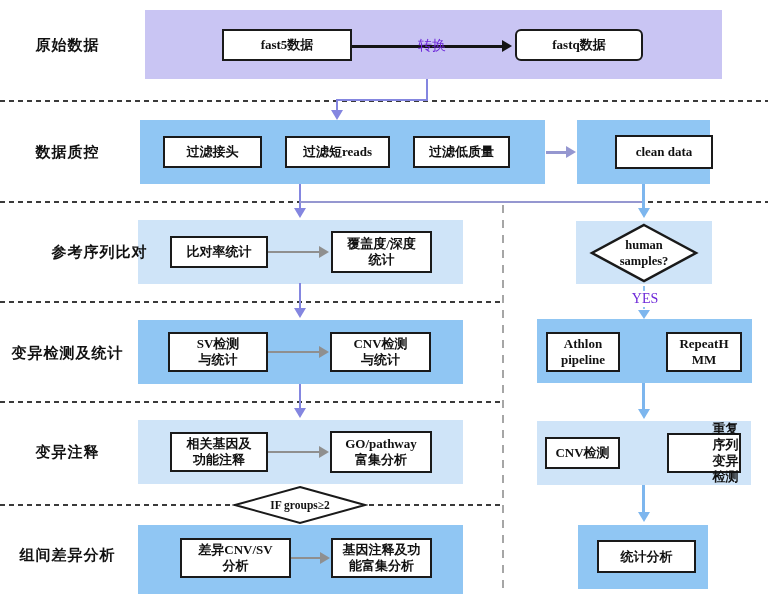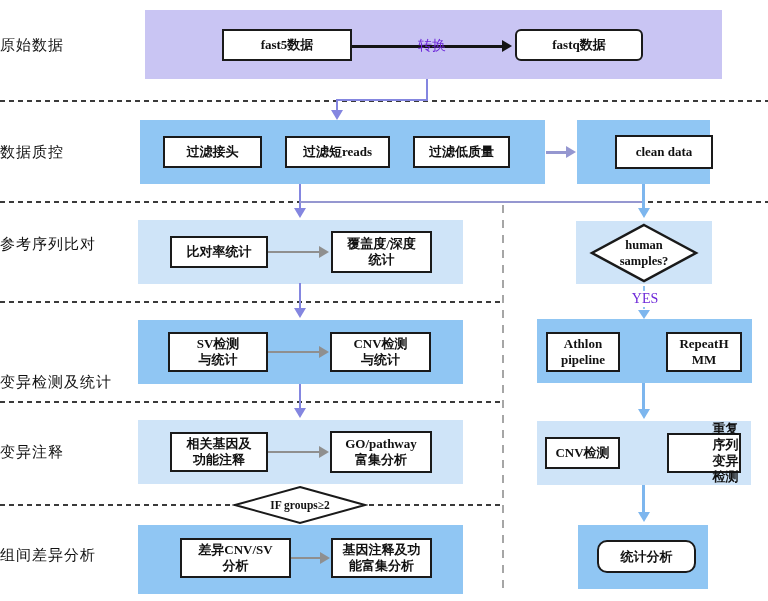--- a/index.html
+++ b/index.html
@@ -6,21 +6,21 @@
   #stage{position:relative;width:768px;height:601px;background:#fff;overflow:hidden;
          font-family:"Liberation Sans",sans-serif;}
   .band{position:absolute;}
   .bg-lav{background:#c9c5f3;}
   .bg-blue{background:#90c6f3;}
   .bg-lblue{background:#cfe4f8;}
   .bx{position:absolute;background:#fff;border:2px solid #1a1a1a;display:flex;
       align-items:center;justify-content:center;text-align:center;font-weight:bold;
       font-size:13px;line-height:1.22;white-space:pre-line;color:#111;
       font-family:"Liberation Serif",serif;box-sizing:border-box;}
-  .rowlabel{position:absolute;left:0;width:135px;text-align:left;font-weight:normal;
+  .rowlabel{position:absolute;left:0;width:135px;text-align:center;font-weight:bold;
       font-size:15px;color:#111;letter-spacing:1px;}
   .dash-h{position:absolute;height:2px;
       background:repeating-linear-gradient(90deg,#3a3a3a 0 5px,transparent 5px 9px);}
   .vdivider{position:absolute;width:2px;
       background:repeating-linear-gradient(180deg,#a6a6a6 0 8px,transparent 8px 15px);}
   .stem-v{position:absolute;width:2px;}
   .stem-h{position:absolute;height:2px;}
   .purple{background:#8486e0;}
   .gpurple{background:#9597d0;}
   .lblue-a{background:#7db6ee;}
@@ -102,22 +102,22 @@
   <div class="head-right" style="left:319px;top:246px;"></div>
   <div class="stem-h gray-a" style="left:268px;top:351px;width:51px;"></div>
   <div class="head-right" style="left:319px;top:346px;"></div>
   <div class="stem-h gray-a" style="left:268px;top:451px;width:51px;"></div>
   <div class="head-right" style="left:319px;top:446px;"></div>
   <div class="stem-h gray-a" style="left:269px;top:557px;width:51px;"></div>
   <div class="head-right" style="left:320px;top:552px;"></div>
 
   <div class="rowlabel" style="top:36px;">原始数据</div>
   <div class="rowlabel" style="top:143px;">数据质控</div>
-  <div class="rowlabel" style="top:235px;">参考序列比对</div>
-  <div class="rowlabel" style="top:344px;margin-top:29px;">变异检测及统计</div>
+  <div class="rowlabel" style="top:243px;padding-left:32px;">参考序列比对</div>
+  <div class="rowlabel" style="top:344px;">变异检测及统计</div>
   <div class="rowlabel" style="top:443px;">变异注释</div>
   <div class="rowlabel" style="top:546px;">组间差异分析</div>
 
   <div class="bx" style="left:222px;top:29px;width:130px;height:32px;">fast5数据</div>
   <div class="bx" style="left:515px;top:29px;width:128px;height:32px;border-radius:6px;">fastq数据</div>
   <div class="floatlabel" style="left:406px;top:37px;width:52px;font-size:14px;font-family:'Liberation Sans',sans-serif;">转换</div>
 
   <div class="bx" style="left:163px;top:136px;width:99px;height:32px;">过滤接头</div>
   <div class="bx" style="left:285px;top:136px;width:105px;height:32px;">过滤短reads</div>
   <div class="bx" style="left:413px;top:136px;width:97px;height:32px;">过滤低质量</div>
@@ -144,21 +144,21 @@
 
   <div class="bx" style="left:546px;top:332px;width:74px;height:40px;">Athlon
 pipeline</div>
   <div class="bx" style="left:666px;top:332px;width:76px;height:40px;">RepeatH
 MM</div>
 
   <div class="bx" style="left:545px;top:437px;width:75px;height:32px;">CNV检测</div>
   <div class="bx" style="left:667px;top:433px;width:74px;height:40px;padding-left:43px;">重复序列
 变异检测</div>
 
-  <div class="bx" style="left:597px;top:540px;width:99px;height:33px;border-width:2.5px;border-radius:10px;">统计分析</div>
+  <div class="bx" style="left:597px;top:540px;width:99px;height:33px;border-width:2.5px;">统计分析</div>
 
   <div class="diamond-wrap" style="left:589px;top:223px;width:110px;height:60px;">
     <svg width="110" height="60">
       <polygon points="55,2 107,30 55,58 3,30" fill="#ffffff" stroke="#1a1a1a" stroke-width="2.5"></polygon>
     </svg>
   </div>
   <div class="diamond-text" style="left:589px;top:223px;width:110px;height:60px;font-size:12.5px;">human
 samples?</div>
 
   <div class="floatlabel" style="left:624px;top:291px;width:42px;font-size:14px;background:#fff;">YES</div>

